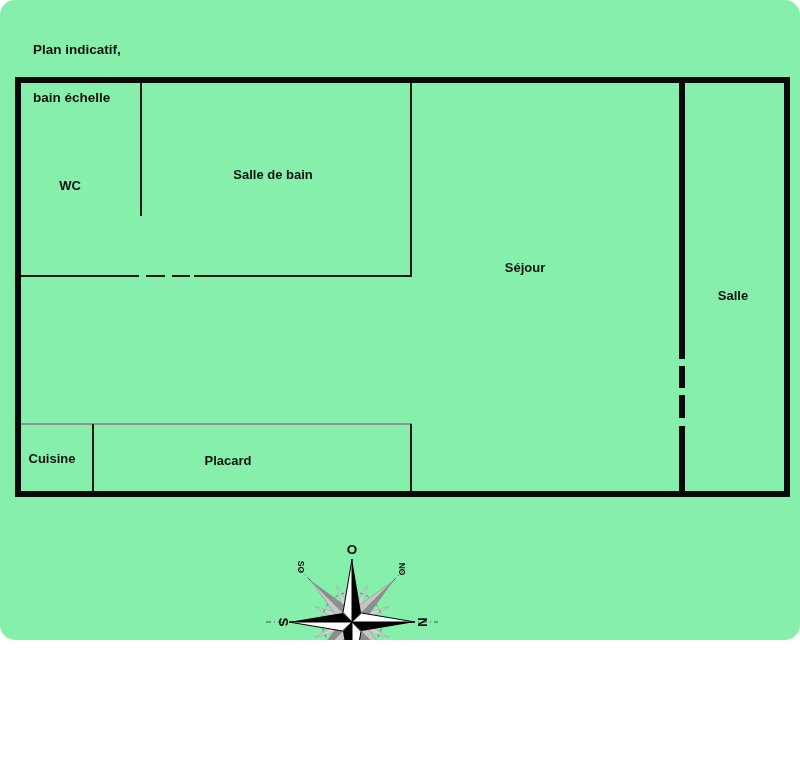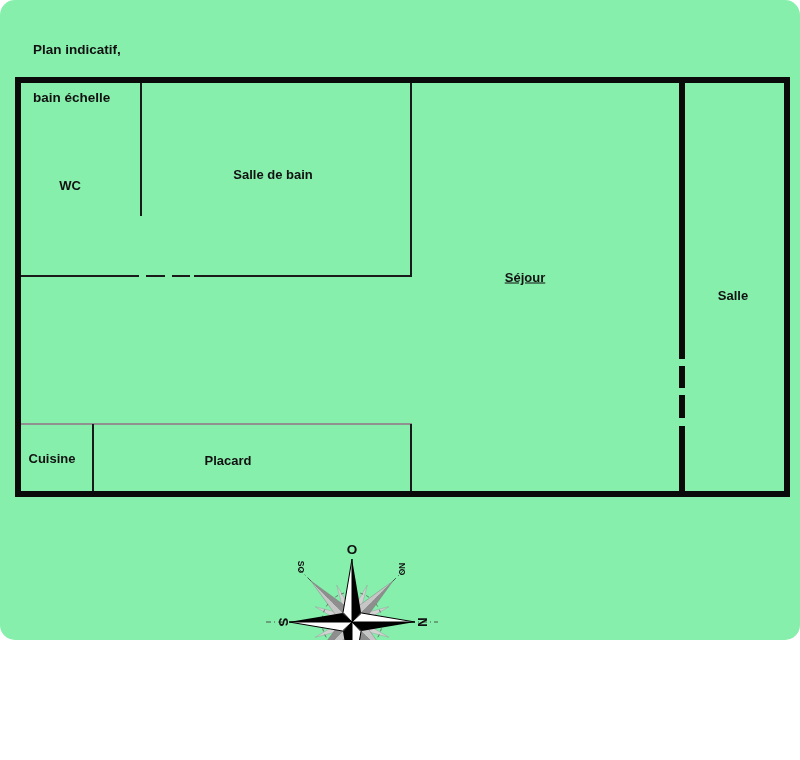--- a/index.html
+++ b/index.html
@@ -85,21 +85,21 @@
   <div class="line" style="left:172px; top:275px; width:18px; height:2px;"></div>
   <div class="line" style="left:194px; top:275px; width:218px; height:2px;"></div>
   <div class="line" style="left:140px; top:83px; width:2px; height:133px;"></div>
 
   <div class="grayline" style="left:21px; top:423px; width:391px; height:2px;"></div>
   <div class="line" style="left:92px; top:424px; width:2px; height:67px;"></div>
   <div class="line" style="left:410px; top:424px; width:2px; height:67px;"></div>
 
   <div class="room-label" style="left:70px; top:185px;">WC</div>
   <div class="room-label" style="left:246px; top:174px;margin-left:27px;">Salle de bain</div>
-  <div class="room-label" style="left:525px; top:277px;text-decoration:underline;">Séjour</div>
+  <div class="room-label" style="left:525px; top:267px;">Séjour</div>
   <div class="room-label" style="left:733px; top:295px;">Salle</div>
   <div class="room-label" style="left:52px; top:458px;">Cuisine</div>
   <div class="room-label" style="left:228px; top:460px;">Placard</div>
 
   <svg class="compass" viewBox="-100 -100 200 200">
 
     <line x1="-53" y1="-53" x2="53" y2="53" stroke="#444" stroke-width="0.9" stroke-dasharray="5 3 1 3"></line>
     <line x1="-53" y1="53" x2="53" y2="-53" stroke="#444" stroke-width="0.9" stroke-dasharray="5 3 1 3"></line>
     <line x1="-86" y1="0" x2="86" y2="0" stroke="#444" stroke-width="0.9" stroke-dasharray="5 3 1 3"></line>
 

